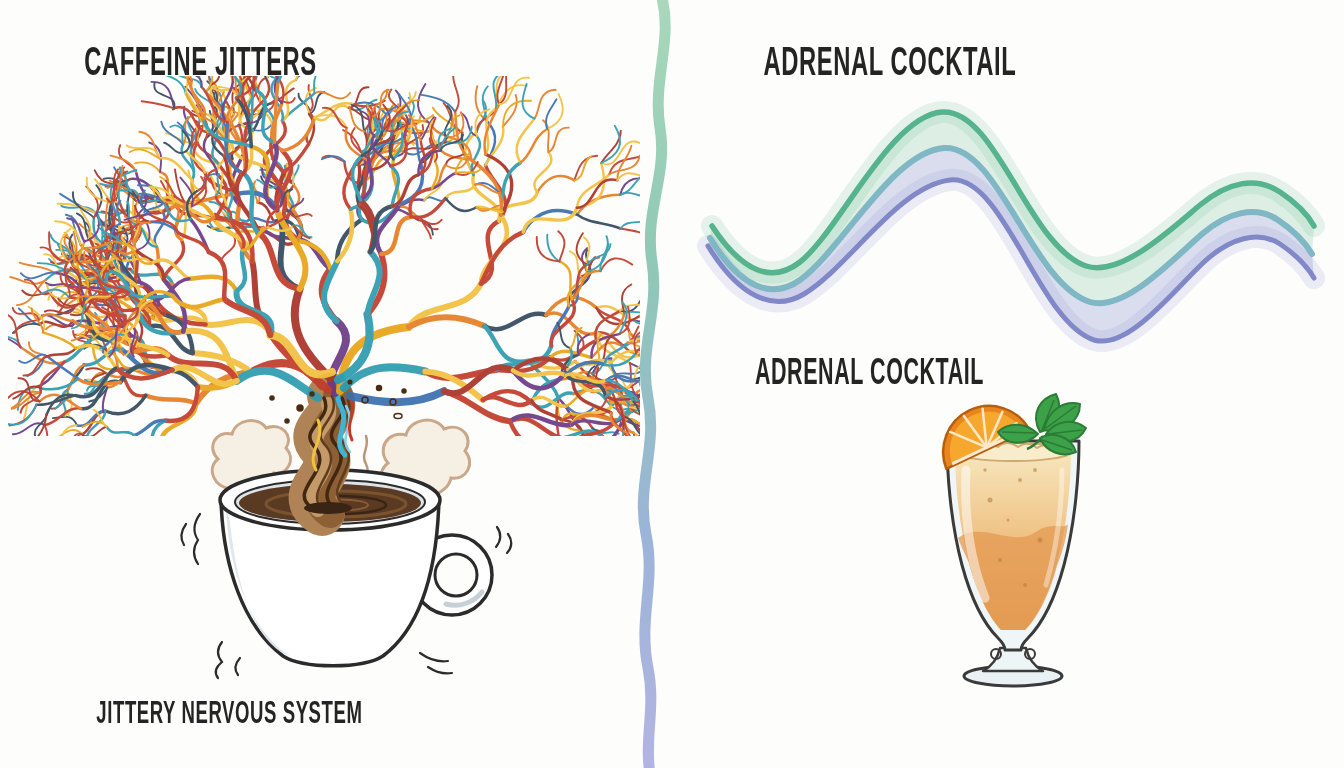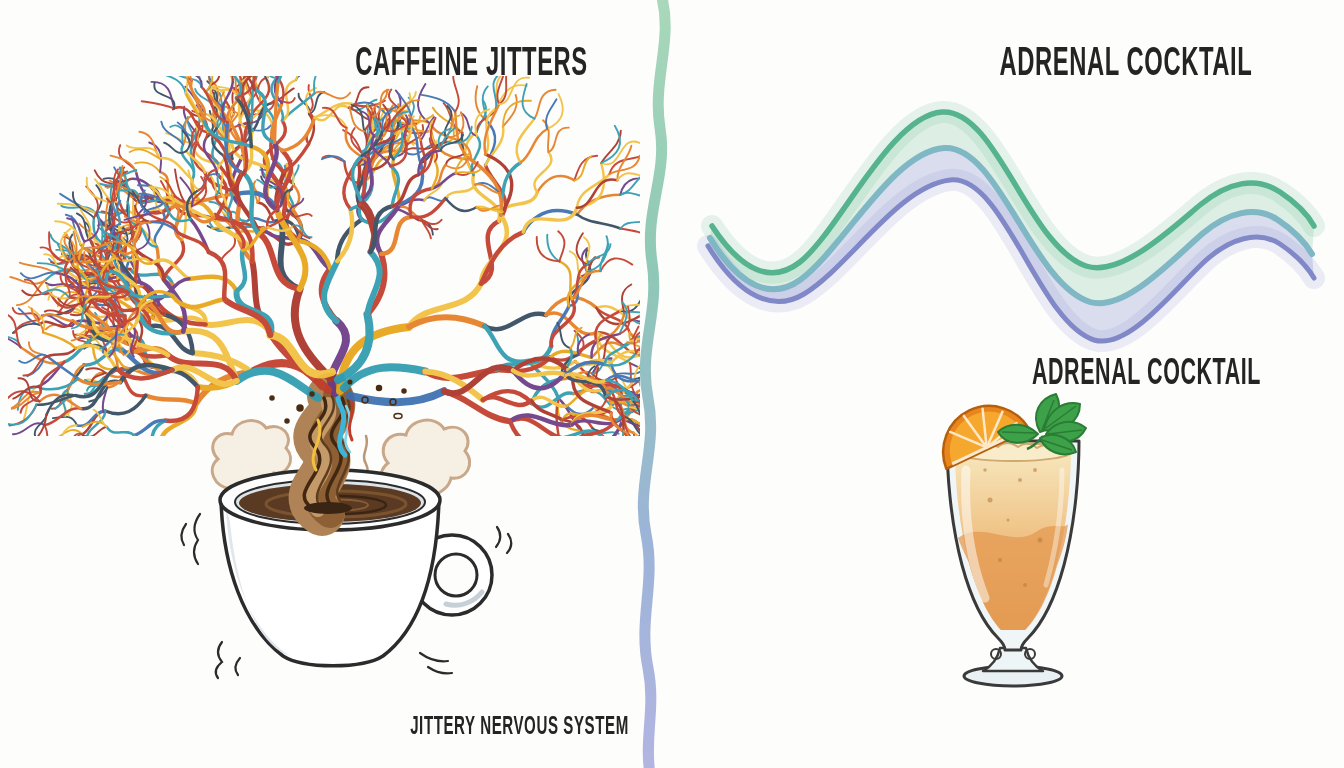--- a/index.html
+++ b/index.html
@@ -1,24 +1,24 @@
 <!DOCTYPE html>
 <html><head>
 <meta charset="utf-8">
 <style>
   html,body{margin:0;padding:0;background:#fdfdfc;}
   body{width:1344px;height:768px;position:relative;overflow:hidden;
        font-family:"Liberation Sans",sans-serif;}
   .stage{position:absolute;inset:0;}
-  .label{position:absolute;text-align:right;color:#242424;font-weight:bold;
+  .label{position:absolute;text-align:left;color:#242424;font-weight:bold;
          white-space:nowrap;}
   .label span{display:inline-block;transform:scaleX(0.58);transform-origin:50% 50%;
               letter-spacing:1px;}
   .title{font-size:41px;top:38px;}
-  .caption{font-size:26px;top:710px;margin-left:36px;}
+  .caption{font-size:32px;top:694px;}
   .sublabel{font-size:37px;top:351px;}
   .left-col{left:0;width:672px;}
   .right-col{left:672px;width:672px;}
   svg{position:absolute;left:0;top:0;}
 </style>
 </head>
 <body>
 
 <div class="stage">
 

